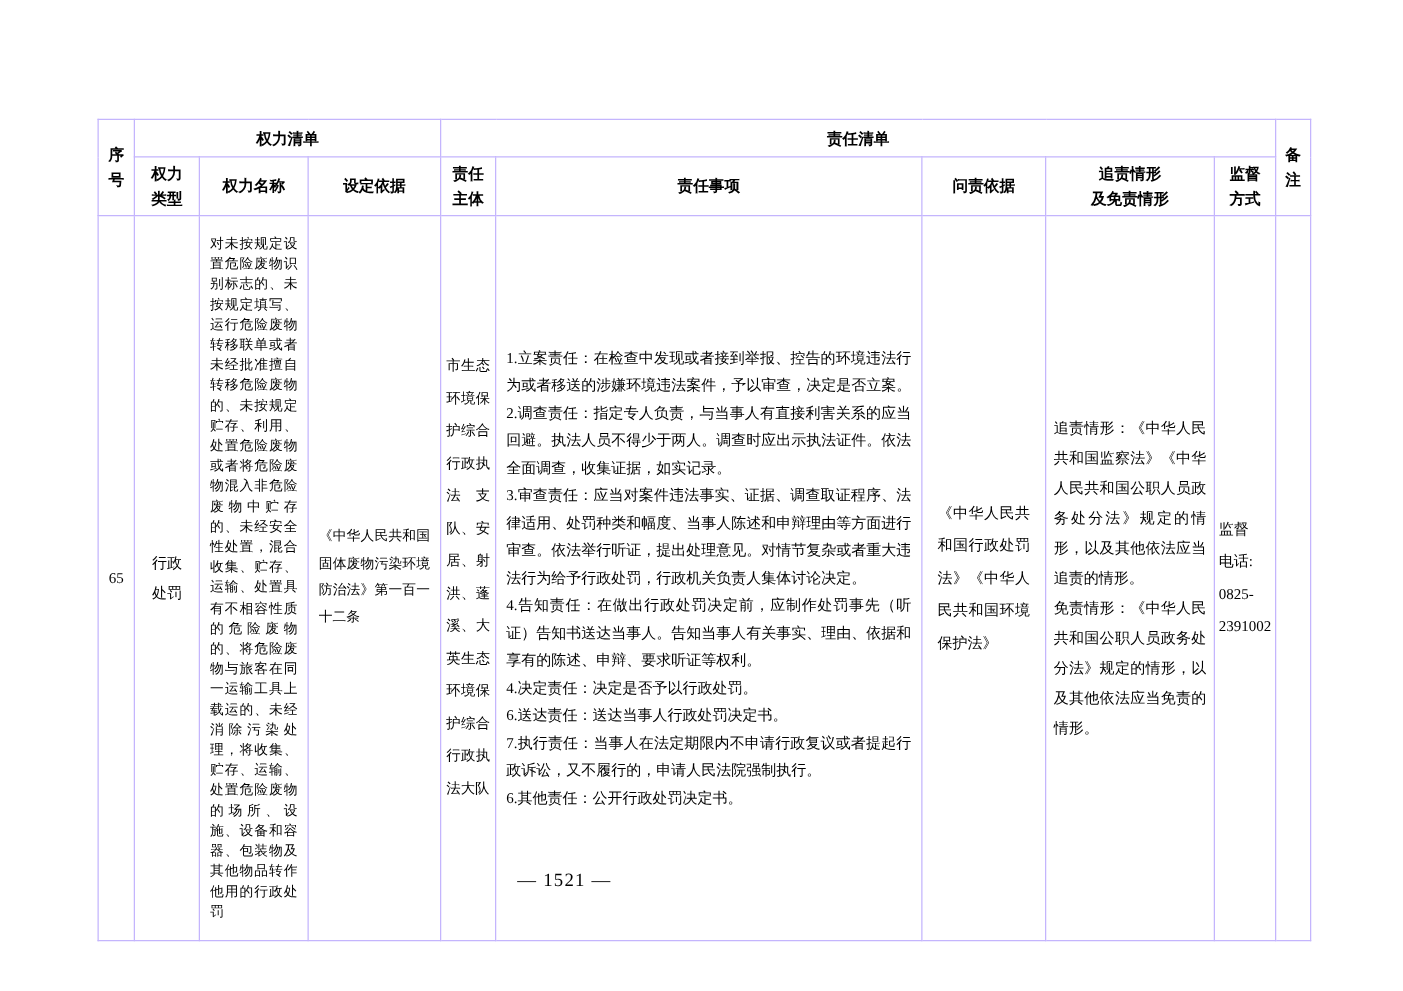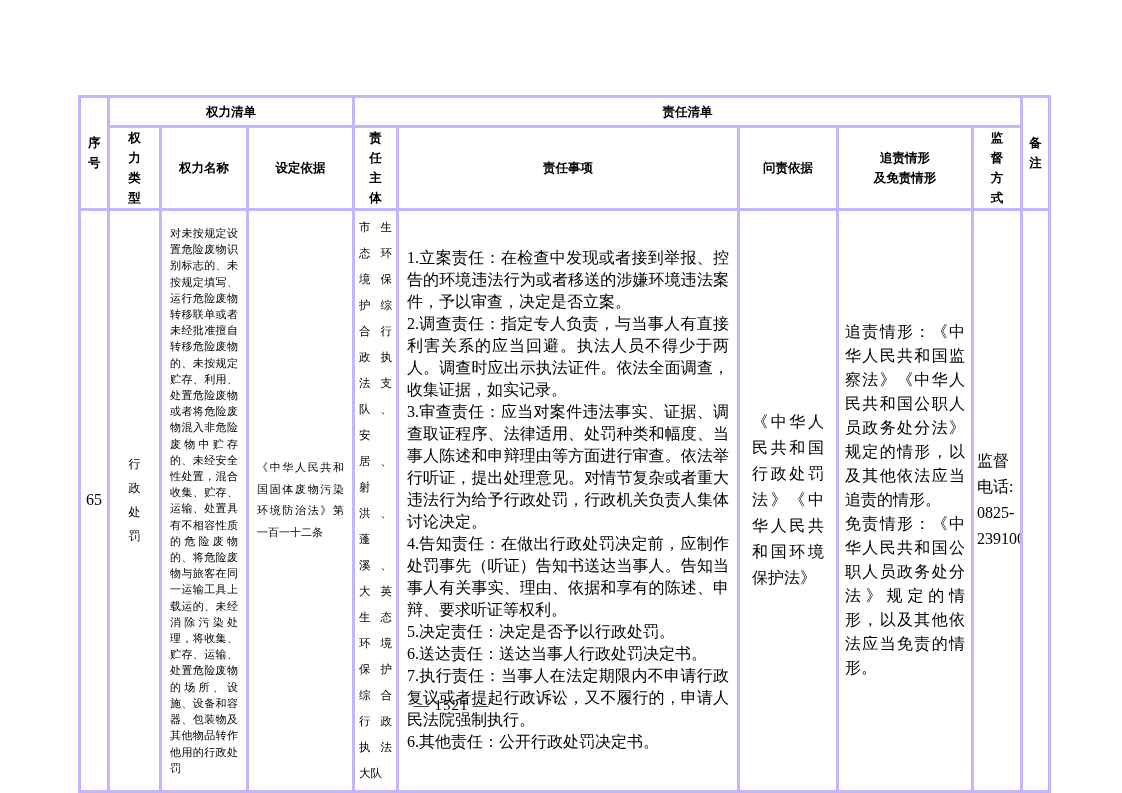--- a/index.html
+++ b/index.html
@@ -7,41 +7,41 @@
     width:1122px;height:793px;position:relative;
     background:#ffffff;color:#000;
     font-family:"Liberation Serif","DejaVu Serif",serif;
     overflow:hidden;
   }
   table.grid{
     position:absolute;left:78px;top:95px;width:970px;
     border-collapse:collapse;table-layout:fixed;
   }
   table.grid th, table.grid td{
-    border:3px solid #c4b5fd;
+    border:1px solid #c4b5fd;
     vertical-align:middle;
     overflow:hidden;
   }
   
   th{
     font-family:"Liberation Sans","DejaVu Sans",sans-serif;
     font-weight:bold;font-size:12.5px;line-height:20px;
     text-align:center;padding:0 4px;
   }
   tr.hrow1{height:30px;}
   tr.hrow2{height:47px;}
   tr.brow{height:506px;}
   th.th-xu{padding:0 7px;}
   th.th-bz{padding:0 4px;}
   th.th-2char{padding:0 13px;}
   th.th-zt{padding:0 9px;}
   th.th-jd{padding:0 11px;}
   th.prewrap{white-space:pre-line;padding:0 2px;}
   
-  td{font-size:16px;line-height:22px;}
+  td{font-size:12px;line-height:22px;}
   td.center{text-align:center;}
   td.c-type{padding:0 13px;text-align:center;font-size:12px;line-height:24px;}
   td.power-name{font-size:11px;line-height:16.2px;padding:14px 8px;text-align:justify;text-justify:inter-character;}
   td.set-basis{font-size:11px;line-height:21.5px;padding:0 8px;text-align:justify;text-justify:inter-character;}
   td.resp-body{font-size:11.5px;line-height:26px;padding:0 4px;text-align:justify;text-justify:inter-character;}
   td.duties{padding:0 8px;text-align:justify;text-justify:inter-character;}
   td.duties p{margin:0;}
   td.wzyj{padding:0 12px;line-height:26px;text-align:justify;text-justify:inter-character;}
   td.zhui{padding:0 6px;line-height:24px;text-align:justify;text-justify:inter-character;}
   td.zhui p{margin:0;}
@@ -90,21 +90,21 @@
     <td class="center">65</td>
     <td class="c-type">行政处罚</td>
     <td class="power-name">对未按规定设置危险废物识别标志的、未按规定填写、运行危险废物转移联单或者未经批准擅自转移危险废物的、未按规定贮存、利用、处置危险废物或者将危险废物混入非危险废物中贮存的、未经安全性处置，混合收集、贮存、运输、处置具有不相容性质的危险废物的、将危险废物与旅客在同一运输工具上载运的、未经消除污染处理，将收集、贮存、运输、处置危险废物的场所、设施、设备和容器、包装物及其他物品转作他用的行政处罚</td>
     <td class="set-basis">《中华人民共和国固体废物污染环境防治法》第一百一十二条</td>
     <td class="resp-body">市生态环境保护综合行政执法支队、安居、射洪、蓬溪、大英生态环境保护综合行政执法大队</td>
     <td class="duties">
       <p>1.立案责任：在检查中发现或者接到举报、控告的环境违法行为或者移送的涉嫌环境违法案件，予以审查，决定是否立案。</p>
       <p>2.调查责任：指定专人负责，与当事人有直接利害关系的应当回避。执法人员不得少于两人。调查时应出示执法证件。依法全面调查，收集证据，如实记录。</p>
       <p>3.审查责任：应当对案件违法事实、证据、调查取证程序、法律适用、处罚种类和幅度、当事人陈述和申辩理由等方面进行审查。依法举行听证，提出处理意见。对情节复杂或者重大违法行为给予行政处罚，行政机关负责人集体讨论决定。</p>
       <p>4.告知责任：在做出行政处罚决定前，应制作处罚事先（听证）告知书送达当事人。告知当事人有关事实、理由、依据和享有的陈述、申辩、要求听证等权利。</p>
-      <p>5.决定责任：决定是否予以行政处罚。</p>
+      <p>4.决定责任：决定是否予以行政处罚。</p>
       <p>6.送达责任：送达当事人行政处罚决定书。</p>
       <p>7.执行责任：当事人在法定期限内不申请行政复议或者提起行政诉讼，又不履行的，申请人民法院强制执行。</p>
       <p>6.其他责任：公开行政处罚决定书。</p>
     </td>
     <td class="wzyj">《中华人民共和国行政处罚法》《中华人民共和国环境保护法》</td>
     <td class="zhui">
       <p>追责情形：《中华人民共和国监察法》《中华人民共和国公职人员政务处分法》规定的情形，以及其他依法应当追责的情形。</p>
       <p>免责情形：《中华人民共和国公职人员政务处分法》规定的情形，以及其他依法应当免责的情形。</p>
     </td>
     <td class="super">

